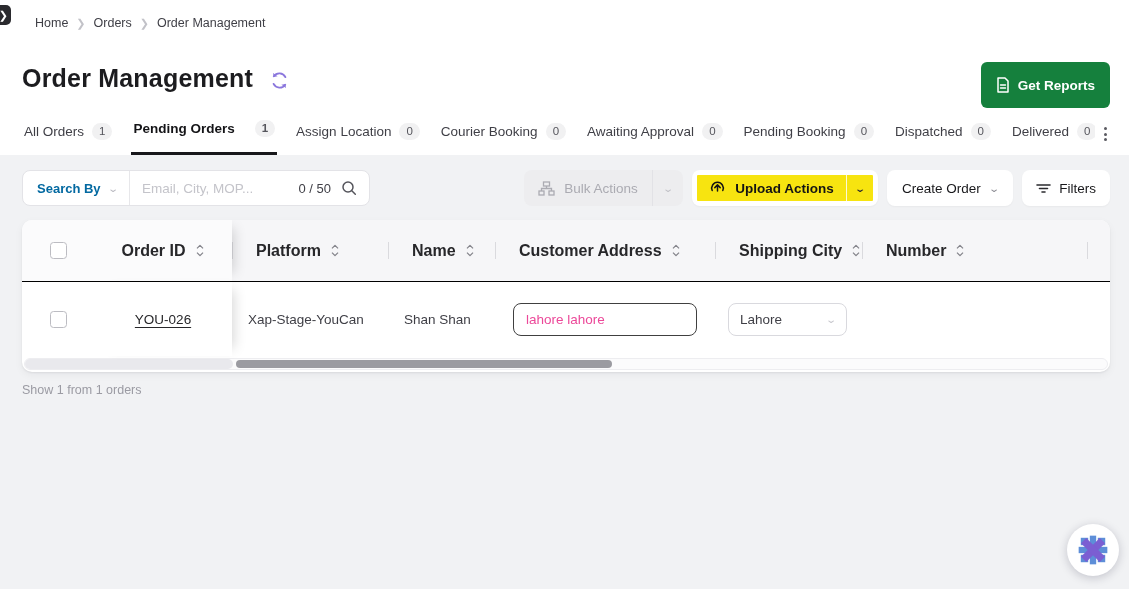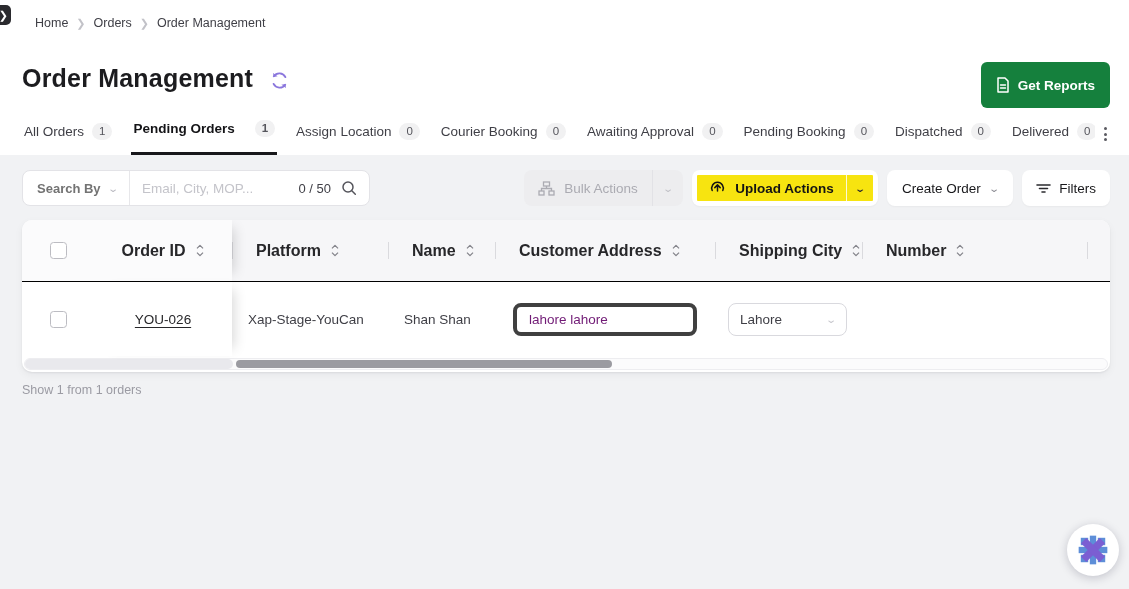--- a/index.html
+++ b/index.html
@@ -47,21 +47,21 @@
 
   
   .content-section { position: absolute; top: 155px; left: 0; right: 0; bottom: 0; background: #f1f2f4; padding: 15px 19px 0 22px; }
 
   .toolbar { display: flex; align-items: center; height: 36px; }
   .search-group {
     width: 348px; height: 36px; background: #fff; border: 1px solid #e3e3e7;
     border-radius: 8px; display: flex; align-items: center; overflow: hidden;
   }
   .search-by { display: flex; align-items: center; gap: 8px; padding: 0 12px 0 14px; cursor: pointer; height: 100%; flex: none; }
-  .search-by .lbl { font-size: 13px; font-weight: 600; color: #737373; }
+  .search-by .lbl { font-size: 13px; font-weight: 600; color: #0369a1; }
   .chev { color: #b9b9c0; font-size: 10px; transform: scaleX(1.4); }
   .search-sep { width: 1px; height: 100%; background: #e7e7ea; flex: none; }
   .search-input { border: none; outline: none; flex: 1; min-width: 0; padding: 0 4px 0 12px; font-size: 13.5px; font-family: inherit; color: #27272a; background: transparent; }
   .search-input::placeholder { color: #c4c4ca; }
   .search-counter { font-size: 13px; color: #3f3f46; flex: none; padding-right: 8px; }
   .search-btn { background: none; border: none; padding: 0 12px 0 2px; cursor: pointer; display: flex; align-items: center; }
 
   .toolbar-right { margin-left: auto; display: flex; align-items: center; gap: 9px; }
   .btn { height: 36px; border: none; border-radius: 8px; font-size: 13.5px; font-family: inherit; display: flex; align-items: center; cursor: pointer; background: #fff; color: #18181b; box-shadow: 0 1px 2px rgba(20,20,25,.04); }
 
@@ -95,21 +95,21 @@
   .shadow-right { box-shadow: 10px 0 12px -8px rgba(0,0,0,.16); position: relative; z-index: 2; }
   .sort-ic { flex: none; }
 
   .trow { height: 74px; font-size: 13.5px; color: #3f3f46; background: #fff; }
   .td { display: flex; align-items: center; padding-left: 16px; height: 100%; overflow: visible; white-space: nowrap; }
   .td.centered { justify-content: center; padding-left: 0; }
 
   .checkbox { width: 17px; height: 17px; border: 1.6px solid #bcbcc2; border-radius: 3.5px; background: #fff; cursor: pointer; }
   .order-link { color: #27272a; text-decoration: underline; text-underline-offset: 3px; cursor: pointer; }
 
-  .cell-input { height: 33px; border: 4px solid #404040; border-radius: 8px; padding: 0 12px; font-size: 13.5px; font-family: inherit; color: #701a75; outline: none; background: #fff; }
+  .cell-input { height: 33px; border: 1px solid #404040; border-radius: 8px; padding: 0 12px; font-size: 13.5px; font-family: inherit; color: #ec4899; outline: none; background: #fff; }
   .in-address { width: 184px; margin-left: 2px; }
   .in-number { width: 186px; }
   .city-select { width: 119px; height: 33px; border: 1px solid #d9d9de; border-radius: 8px; padding: 0 11px; display: flex; align-items: center; justify-content: space-between; background: #fff; cursor: pointer; margin-left: -3px; }
   .city-select .chevs { color: #c6c6cc; font-size: 10px; transform: scaleX(1.4); }
 
   .hscroll { position: absolute; left: 2px; right: 2px; bottom: 2px; height: 12px; background: #fbfbfc; border: 1px solid #ededf0; border-radius: 7px; }
   .hscroll .under-sticky { position: absolute; left: 0; top: 0; bottom: 0; width: 208px; background: #e9e9ed; border-radius: 7px; }
   .hscroll .thumb { position: absolute; left: 211px; top: 1px; width: 376px; height: 8px; background: #9b9ba1; border-radius: 5px; cursor: pointer; }
 
   .footer-summary { margin-top: 11px; font-size: 12.5px; color: #9b9ba3; }

